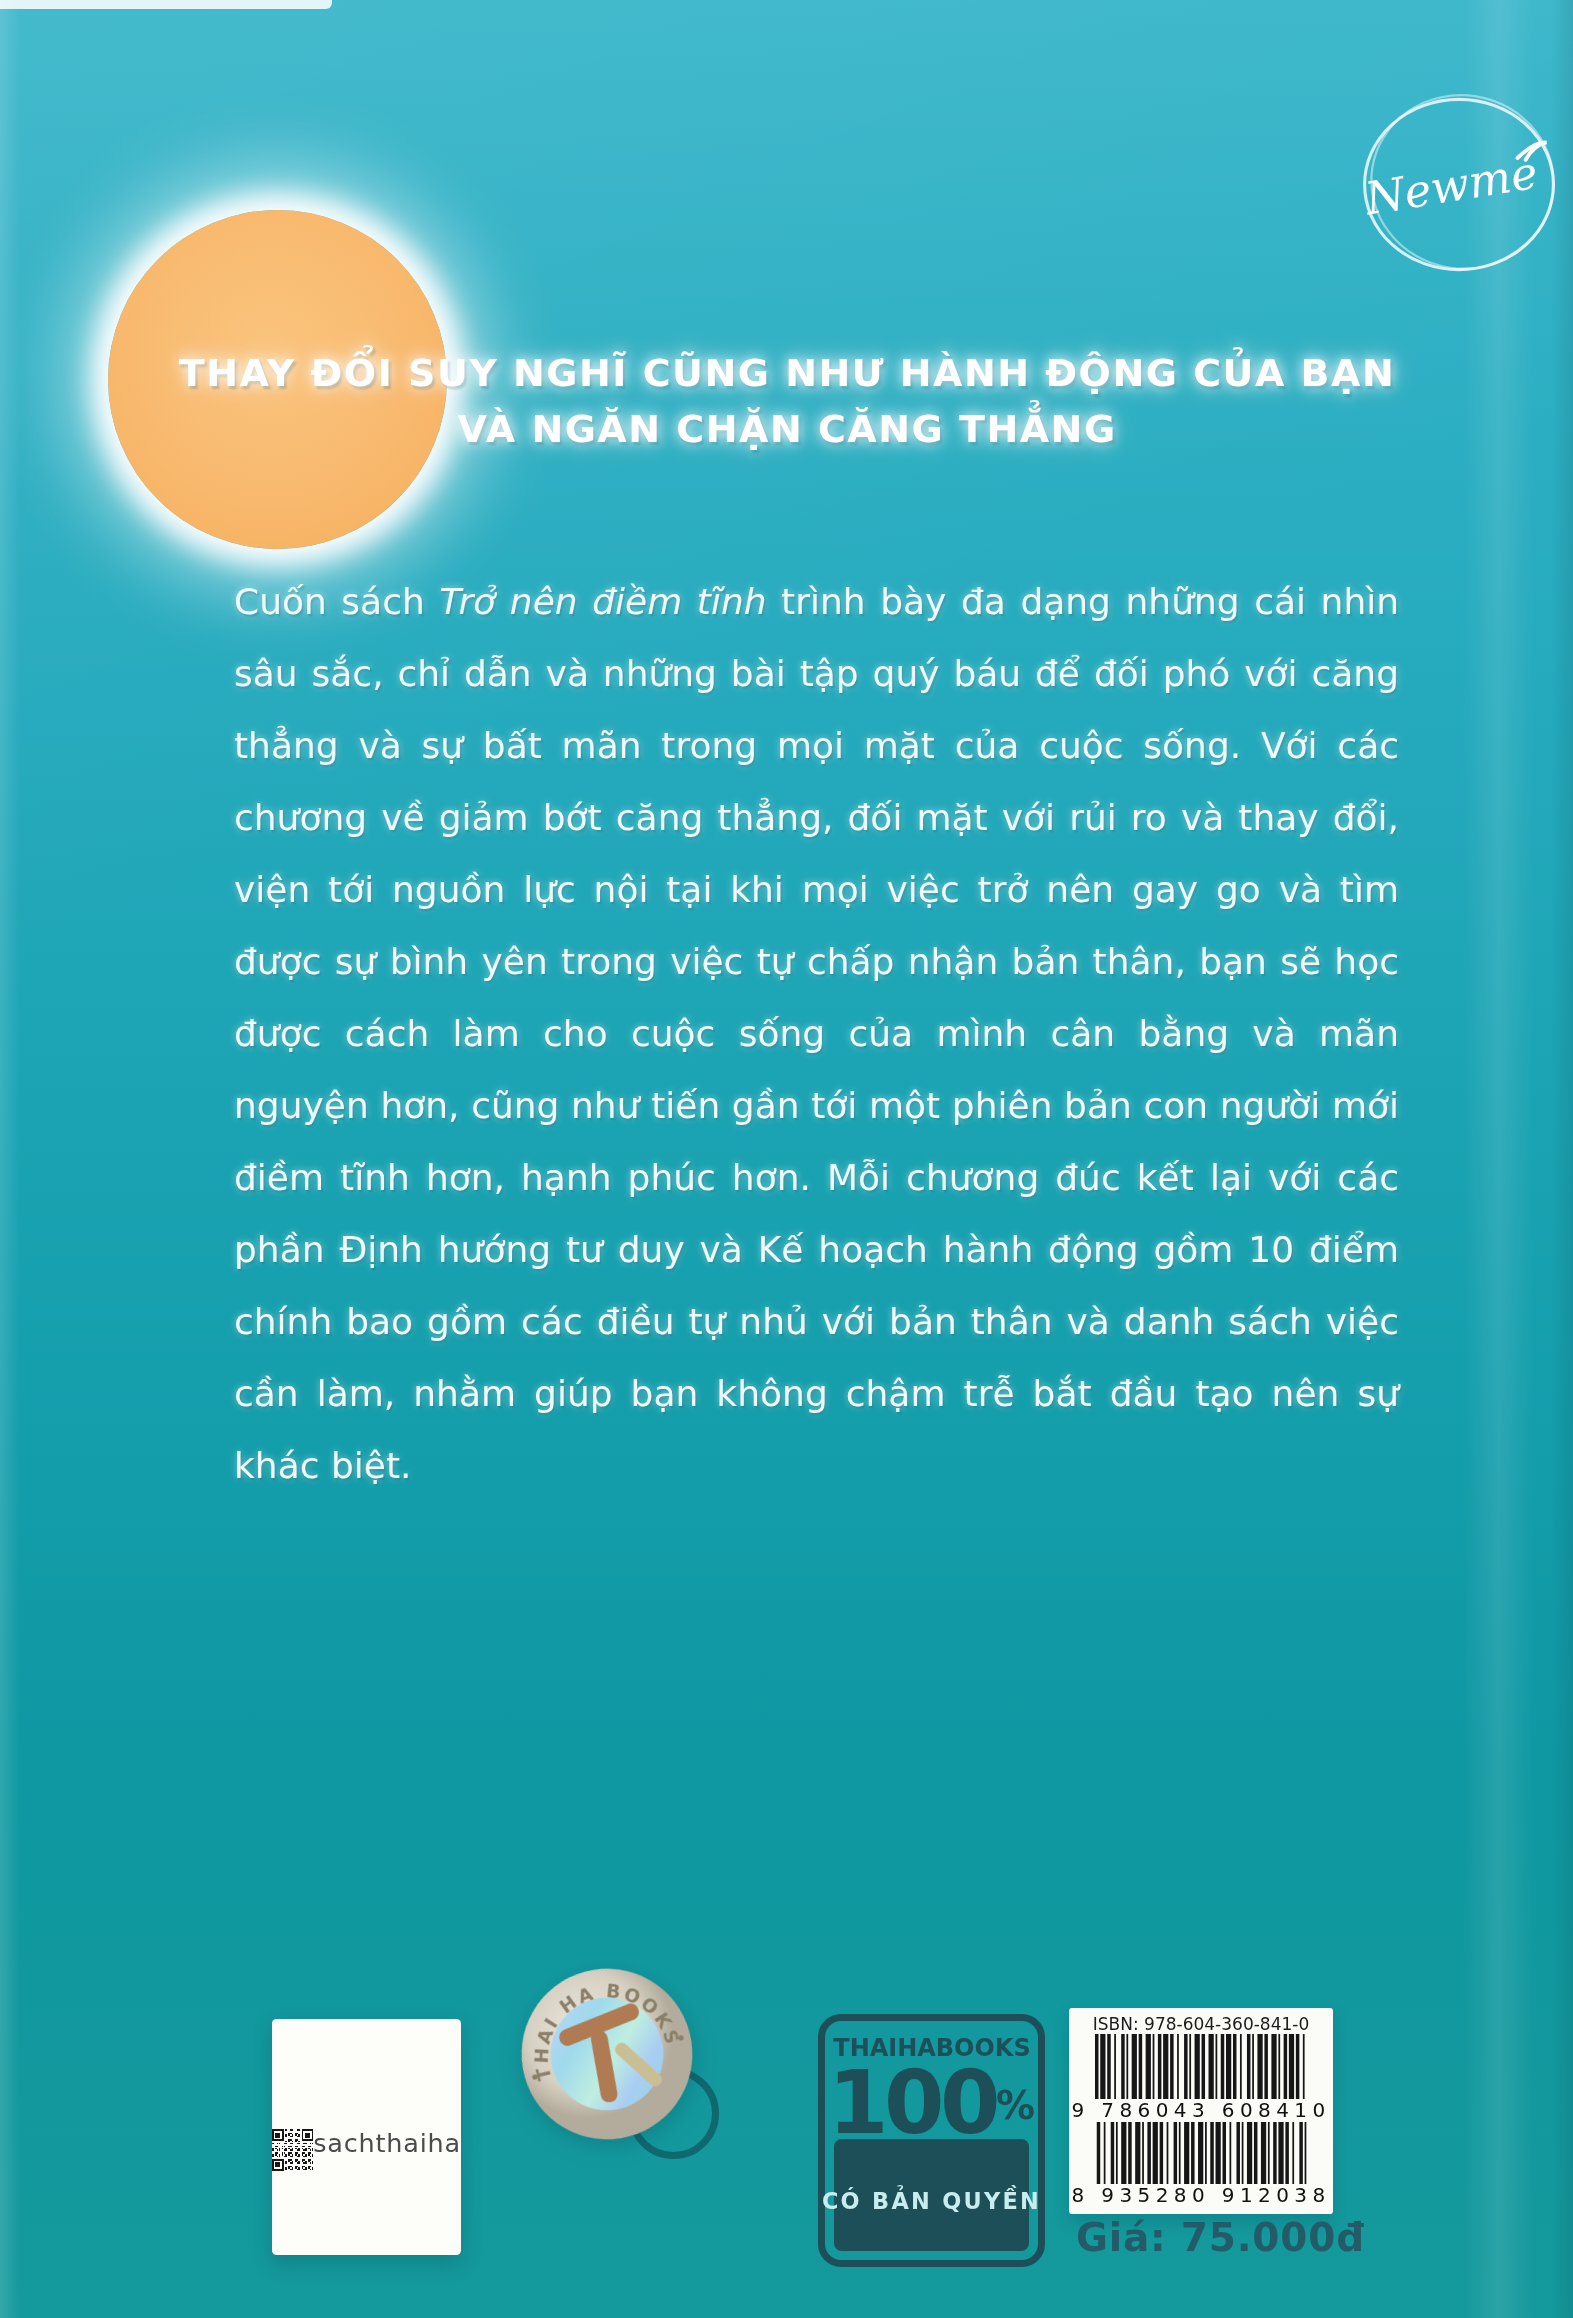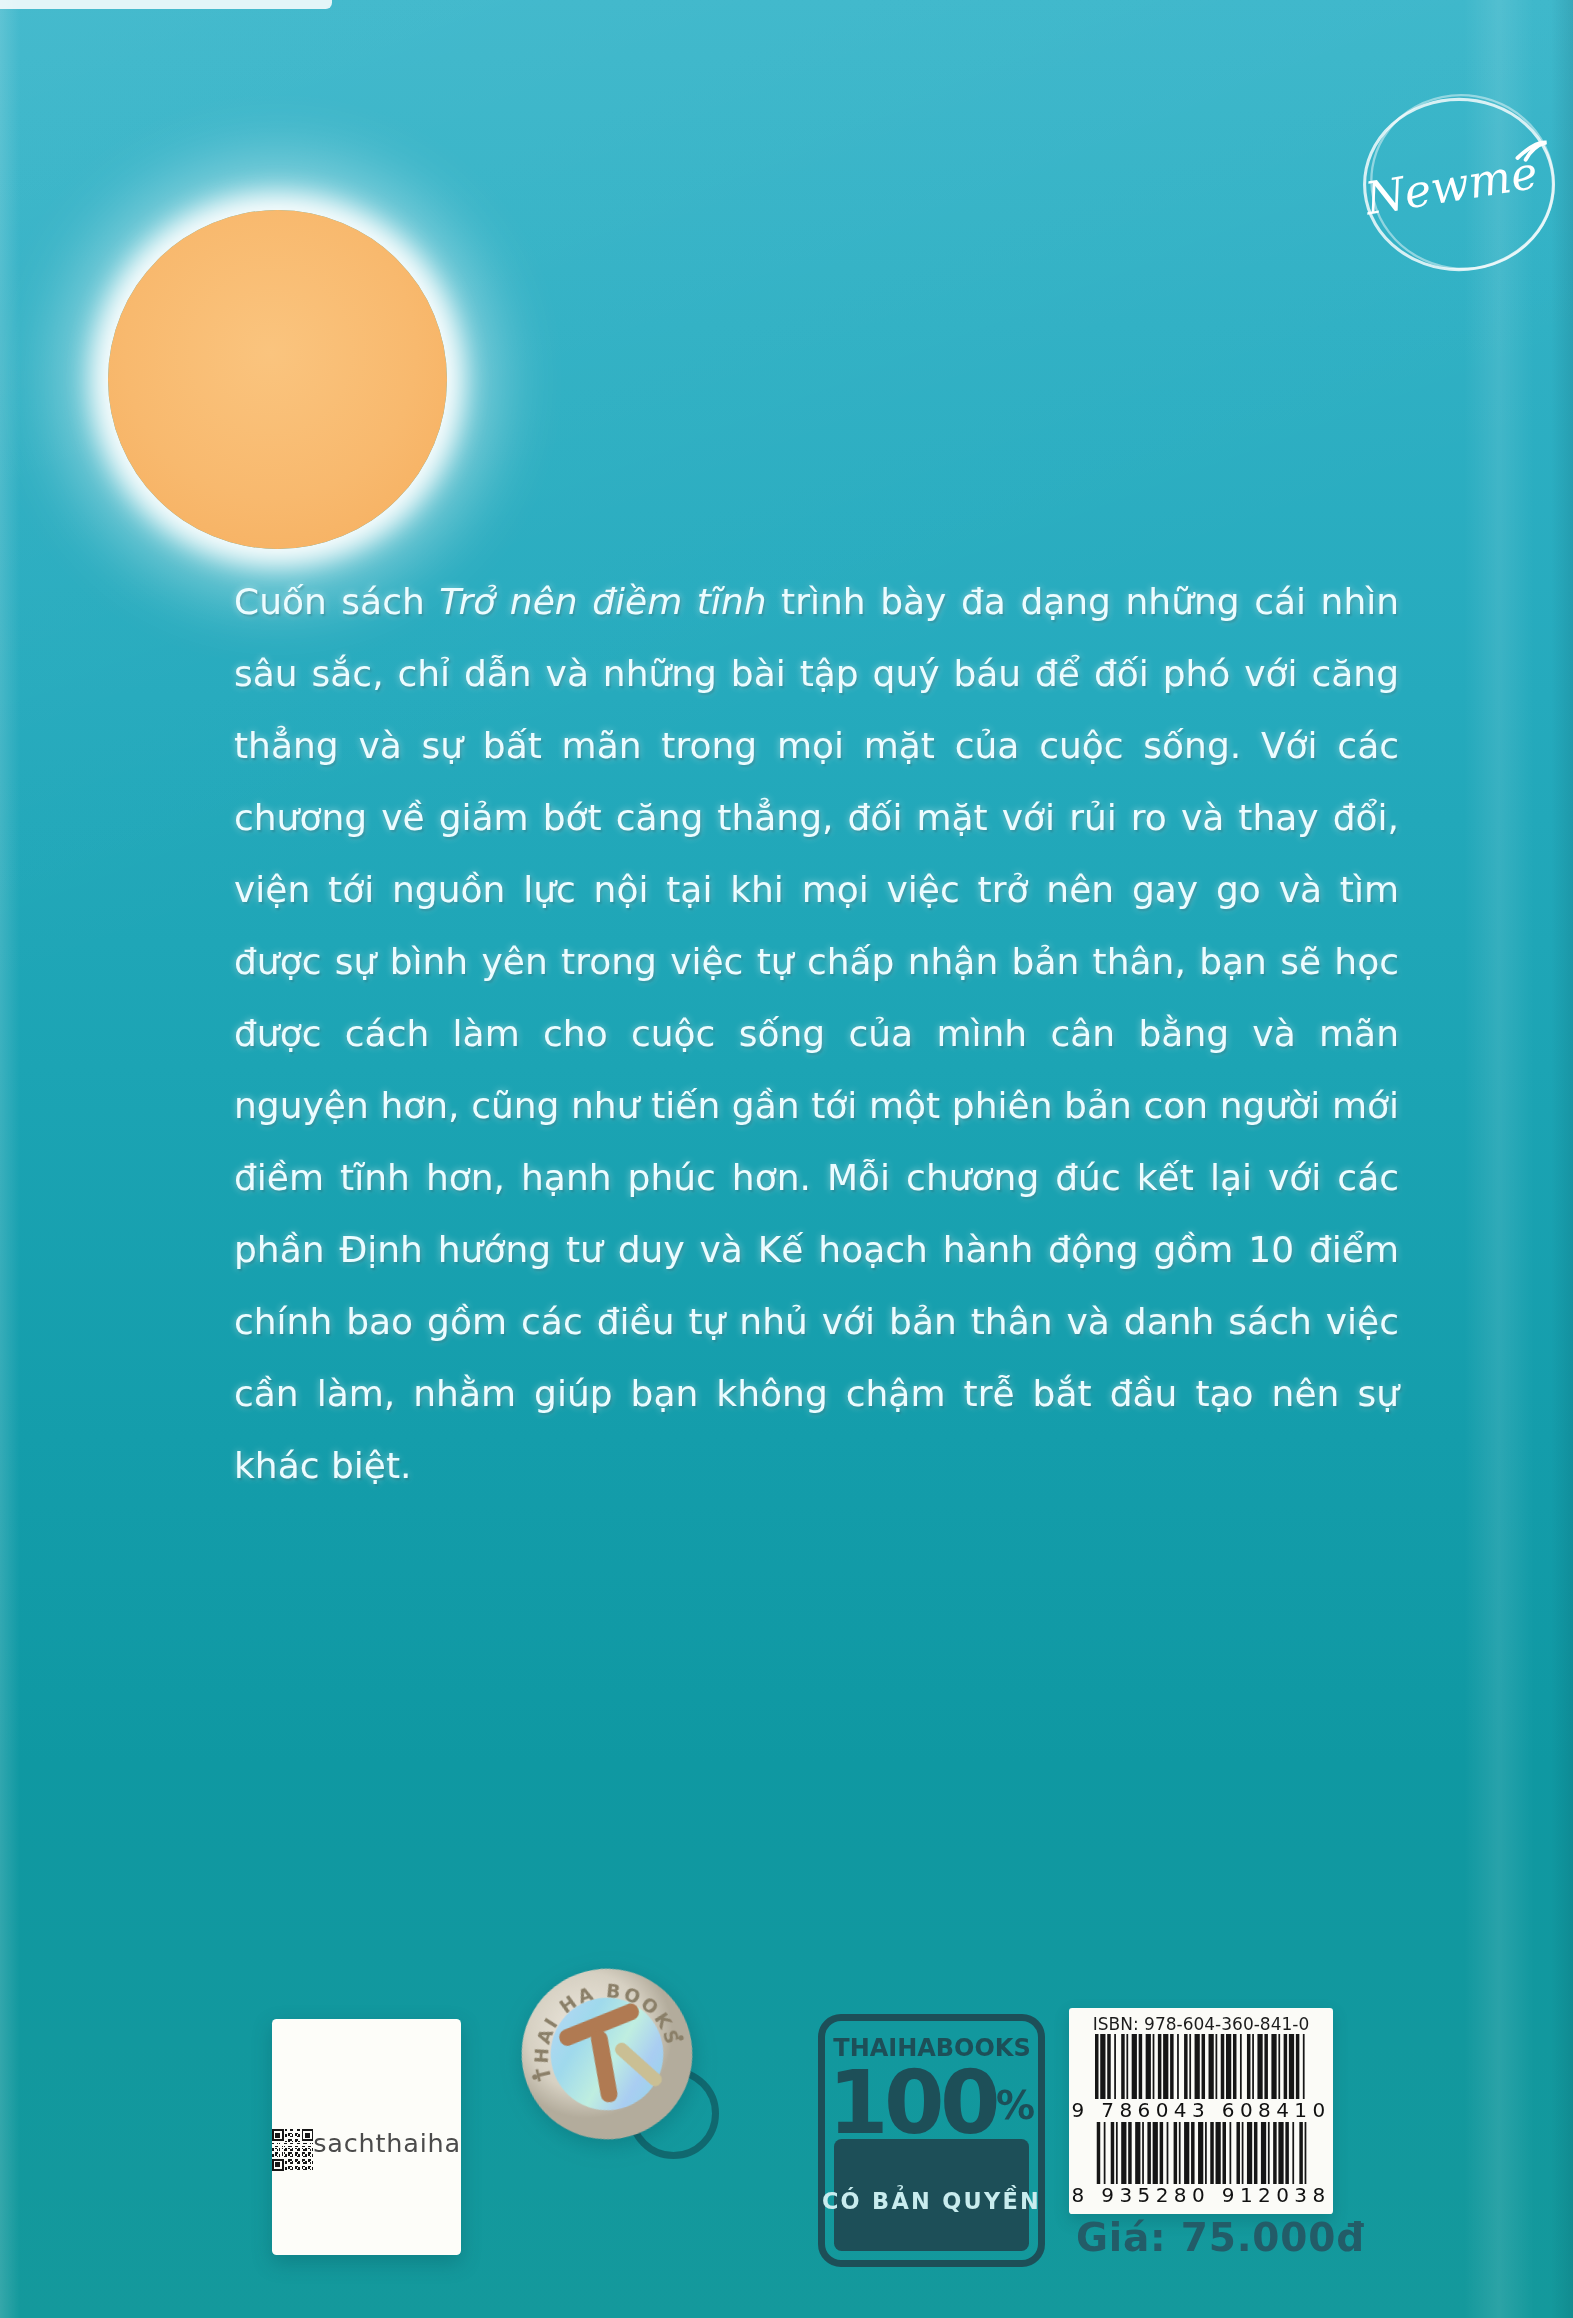--- a/index.html
+++ b/index.html
@@ -103,20 +103,22 @@
   <div class="sun"></div>
 
   <svg class="newme" viewBox="0 0 292 252">
     <ellipse cx="146" cy="126" rx="122" ry="110" fill="none" stroke="rgba(255,255,255,.8)" stroke-width="4"></ellipse>
     <ellipse cx="150" cy="122" rx="118" ry="112" fill="none" stroke="rgba(255,255,255,.45)" stroke-width="3" transform="rotate(9 146 126)"></ellipse>
     <text x="136" y="146" text-anchor="middle" fill="#ffffff" font-family="DejaVu Serif, serif" font-style="italic" font-size="58" transform="rotate(-9 146 126)">Newme</text>
     <path d="M226 104 q26 -18 40 -14 q-18 2 -30 18" fill="none" stroke="#ffffff" stroke-width="5" stroke-linecap="round" transform="rotate(-9 146 126)"></path>
   </svg>
 
   <div class="headline">
+    <div>THAY ĐỔI SUY NGHĨ CŨNG NHƯ HÀNH ĐỘNG CỦA BẠN</div>
+    <div>VÀ NGĂN CHẶN CĂNG THẲNG</div>
   </div>
 
   <p class="desc"><span>Cuốn sách </span><em>Trở nên điềm tĩnh</em><span> trình bày đa dạng những cái nhìn sâu sắc, chỉ dẫn và những bài tập quý báu để đối phó với căng thẳng và sự bất mãn trong mọi mặt của cuộc sống. Với các chương về giảm bớt căng thẳng, đối mặt với rủi ro và thay đổi, viện tới nguồn lực nội tại khi mọi việc trở nên gay go và tìm được sự bình yên trong việc tự chấp nhận bản thân, bạn sẽ học được cách làm cho cuộc sống của mình cân bằng và mãn nguyện hơn, cũng như tiến gần tới một phiên bản con người mới điềm tĩnh hơn, hạnh phúc hơn. Mỗi chương đúc kết lại với các phần Định hướng tư duy và Kế hoạch hành động gồm 10 điểm chính bao gồm các điều tự nhủ với bản thân và danh sách việc cần làm, nhằm giúp bạn không chậm trễ bắt đầu tạo nên sự khác biệt.</span></p>
 
   <div class="bullets">
   </div>
 
   <div class="qr-card">
     <svg width="138" height="138" viewBox="0 0 25 25" shape-rendering="crispEdges">
       <rect x="0" y="0" width="25" height="25" fill="#fdfdf9"></rect>

